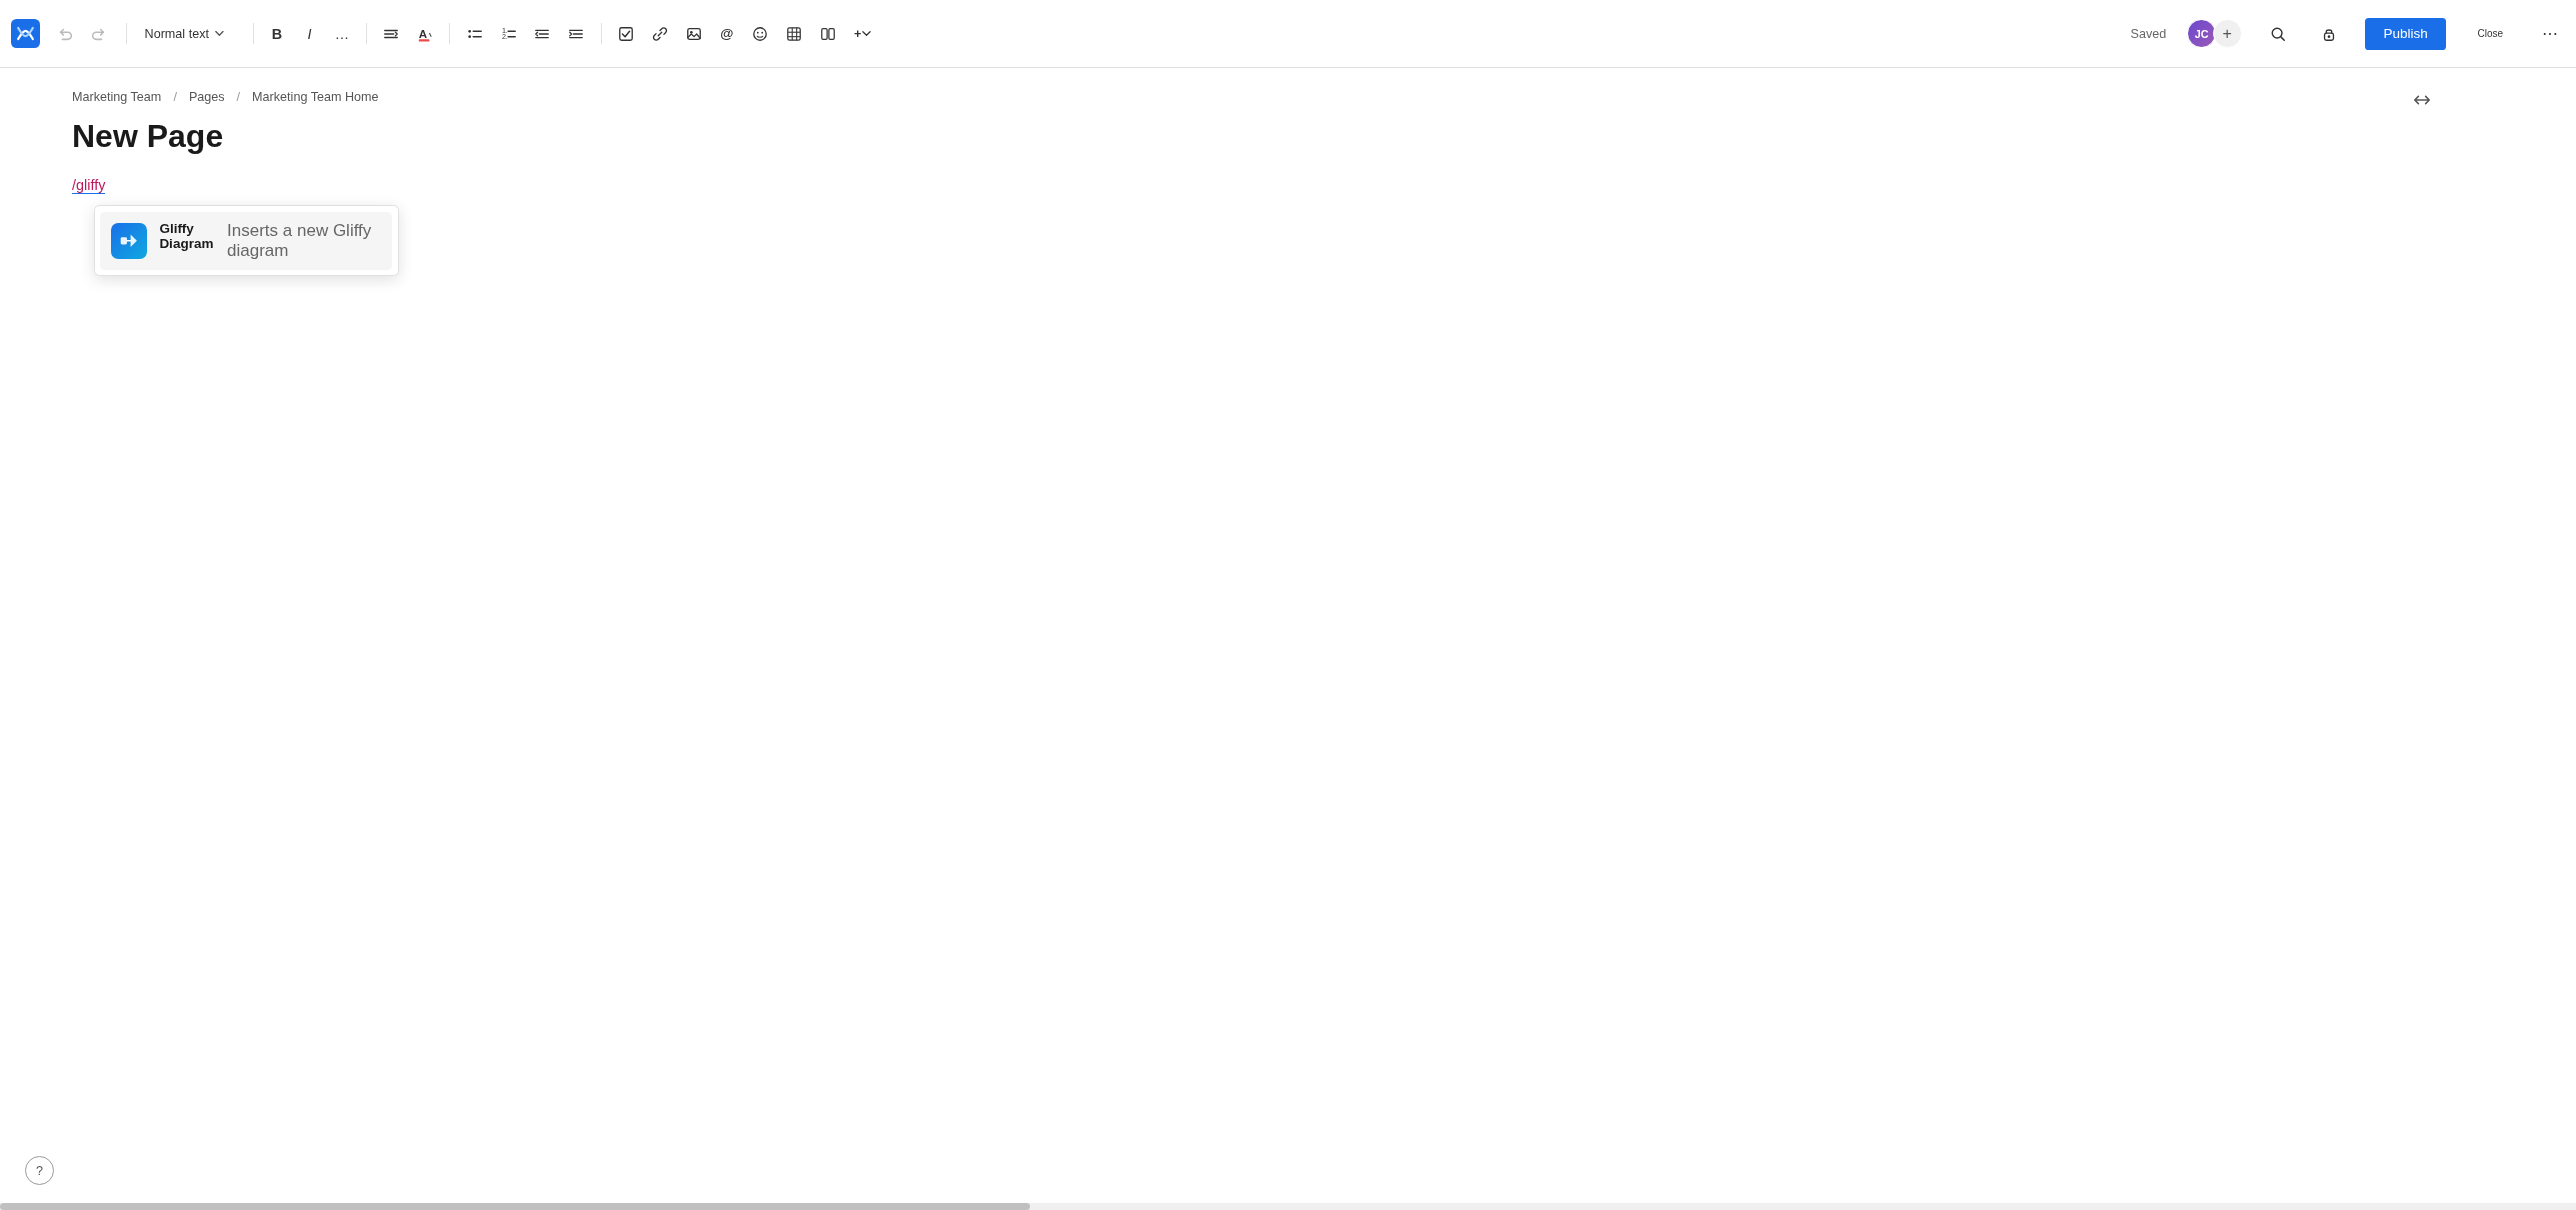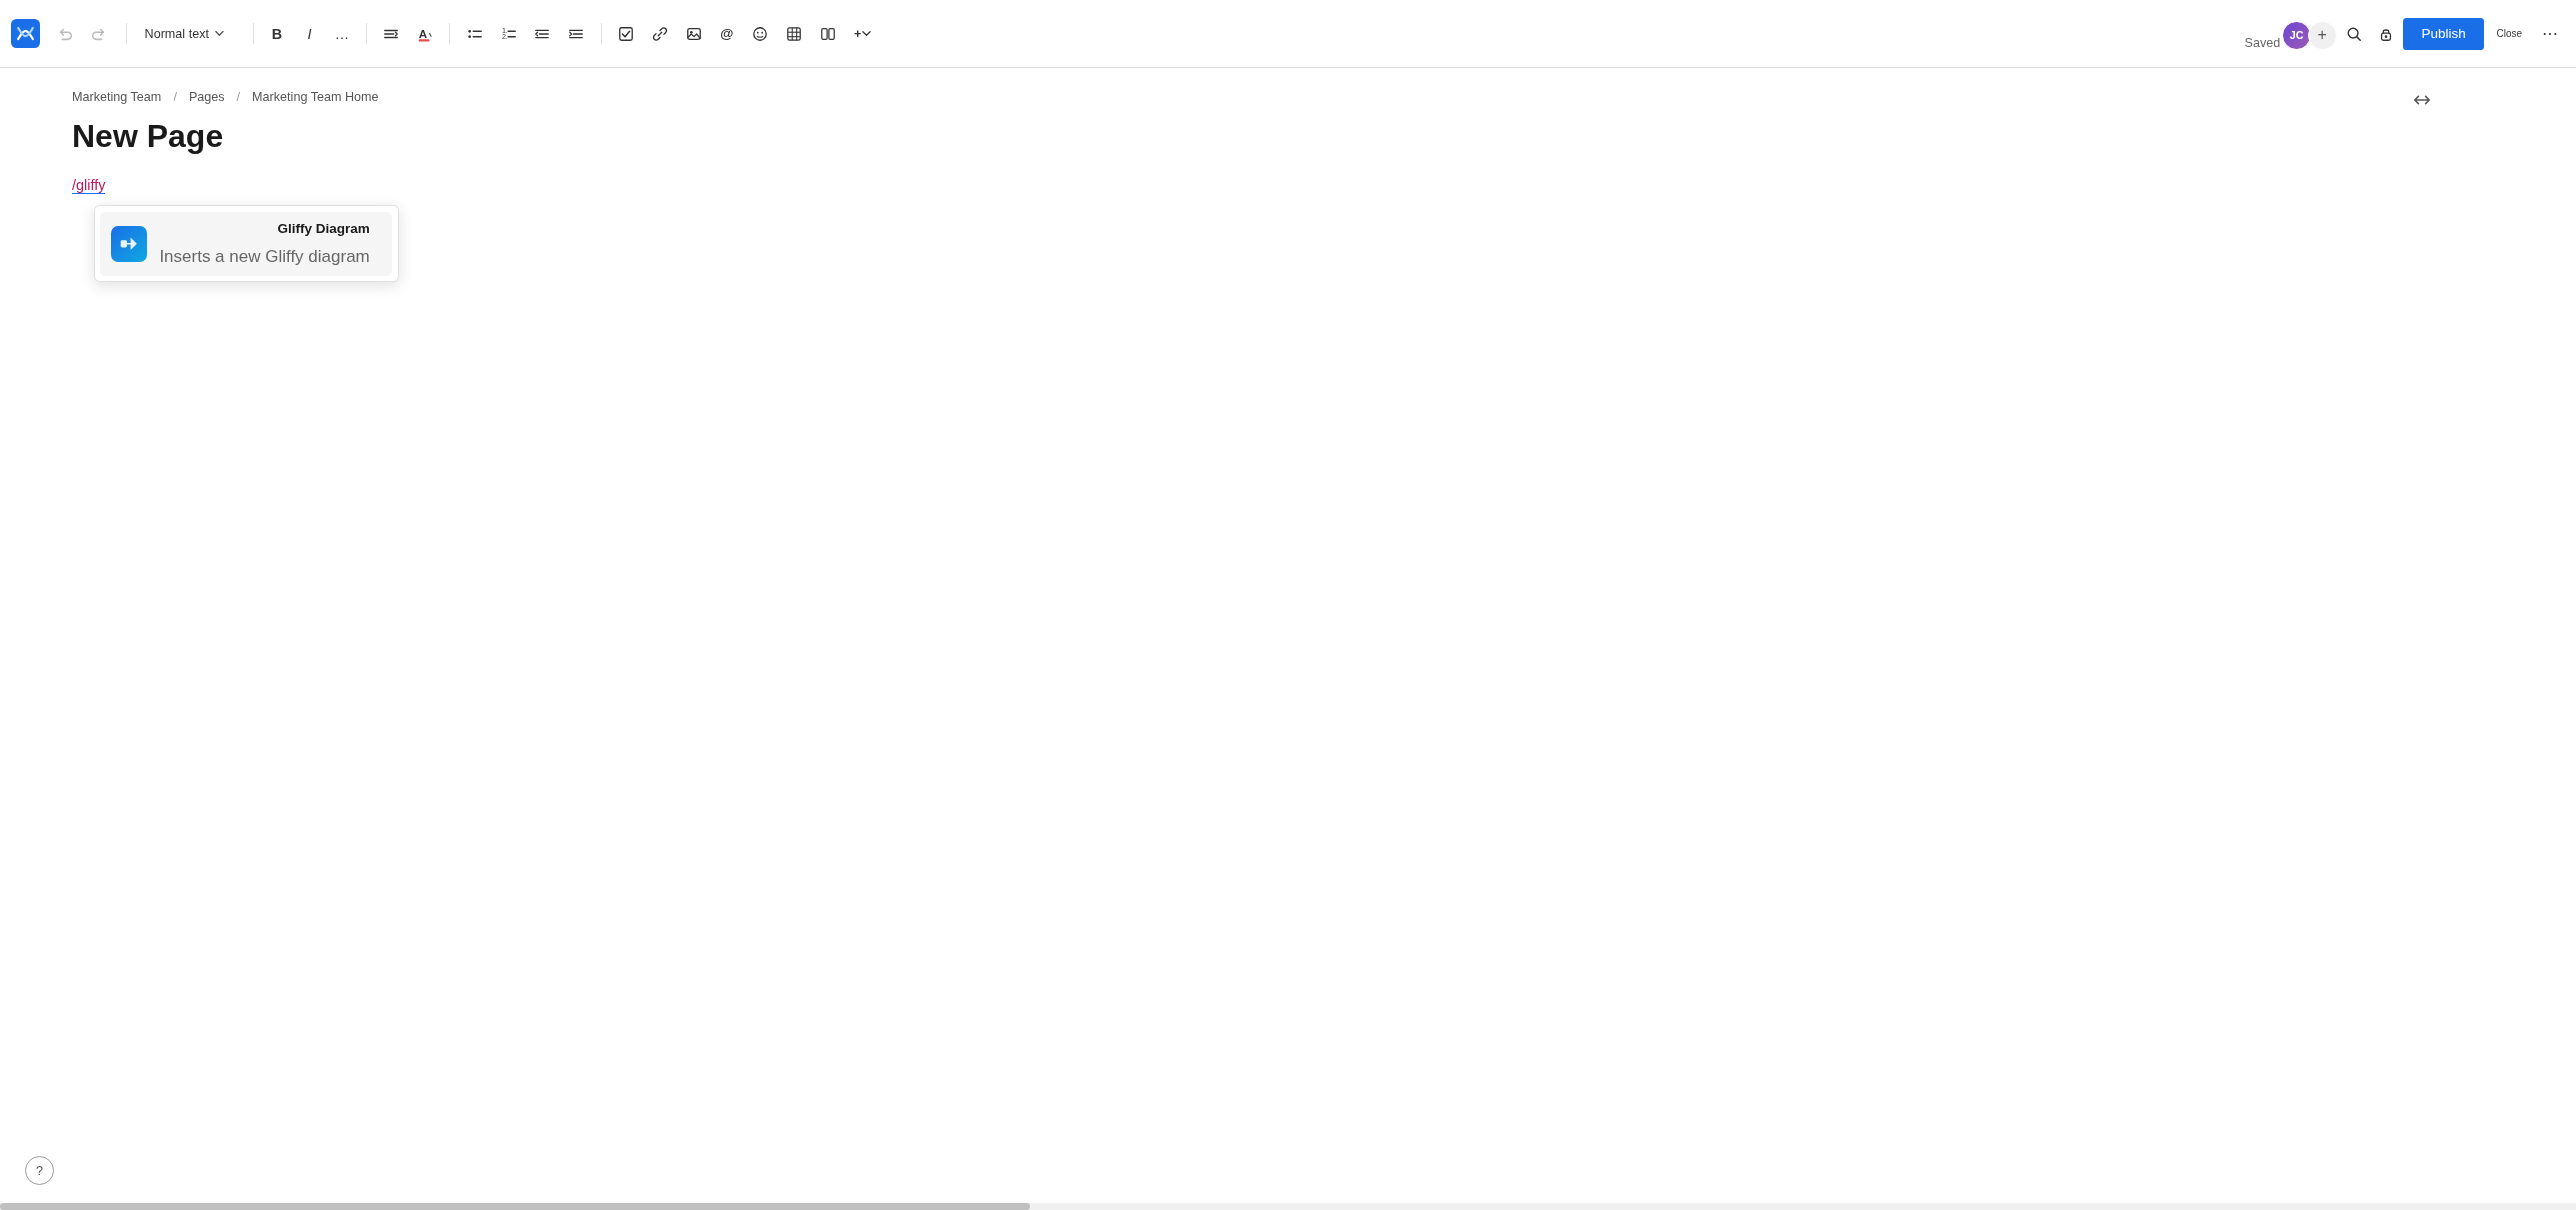--- a/index.html
+++ b/index.html
@@ -58,22 +58,22 @@
       border-radius: 3.6px;
       cursor: pointer;
       font-size: 12.6px;
       color: #333;
       min-width: 108px;
       height: 32px;
     }
     .toolbar-spacer { flex: 1; }
     .toolbar-right {
       display: flex;
-      align-items: flex-end;
-      gap: 2px;
+      align-items: center;
+      gap: 21px;
     }
     .saved-label {
       font-size: 12.6px;
       color: #666;
     }
     .avatar-group {
       display: flex;
       align-items: center;
       gap: -3.6px;
     }
@@ -216,23 +216,22 @@
       align-items: center;
       justify-content: center;
       flex-shrink: 0;
     }
     .suggestion-icon svg {
       width: 21.6px;
       height: 21.6px;
     }
     .suggestion-text-group {
       display: flex;
-      flex-direction: column;
-      gap: 11px;
-      text-align: right;
+      flex-direction: row;
+      gap: 0;
     }
     .suggestion-title {
       font-size: 13.5px;
       font-weight: 600;
       color: #1a1a1a;
     }
     .suggestion-desc {
       font-size: 17px;
       color: #666;
     }

